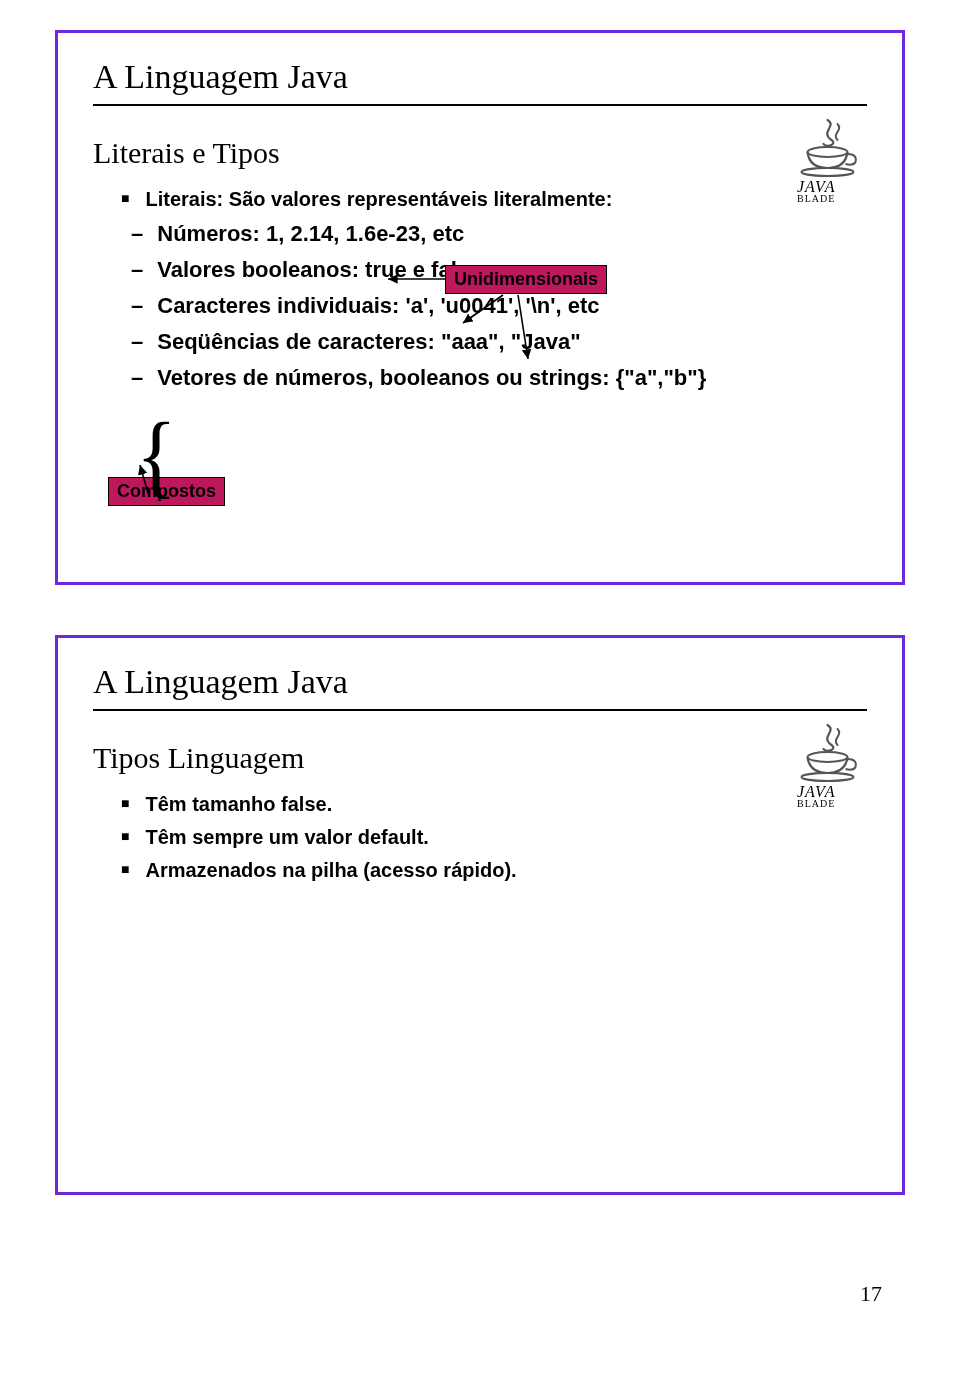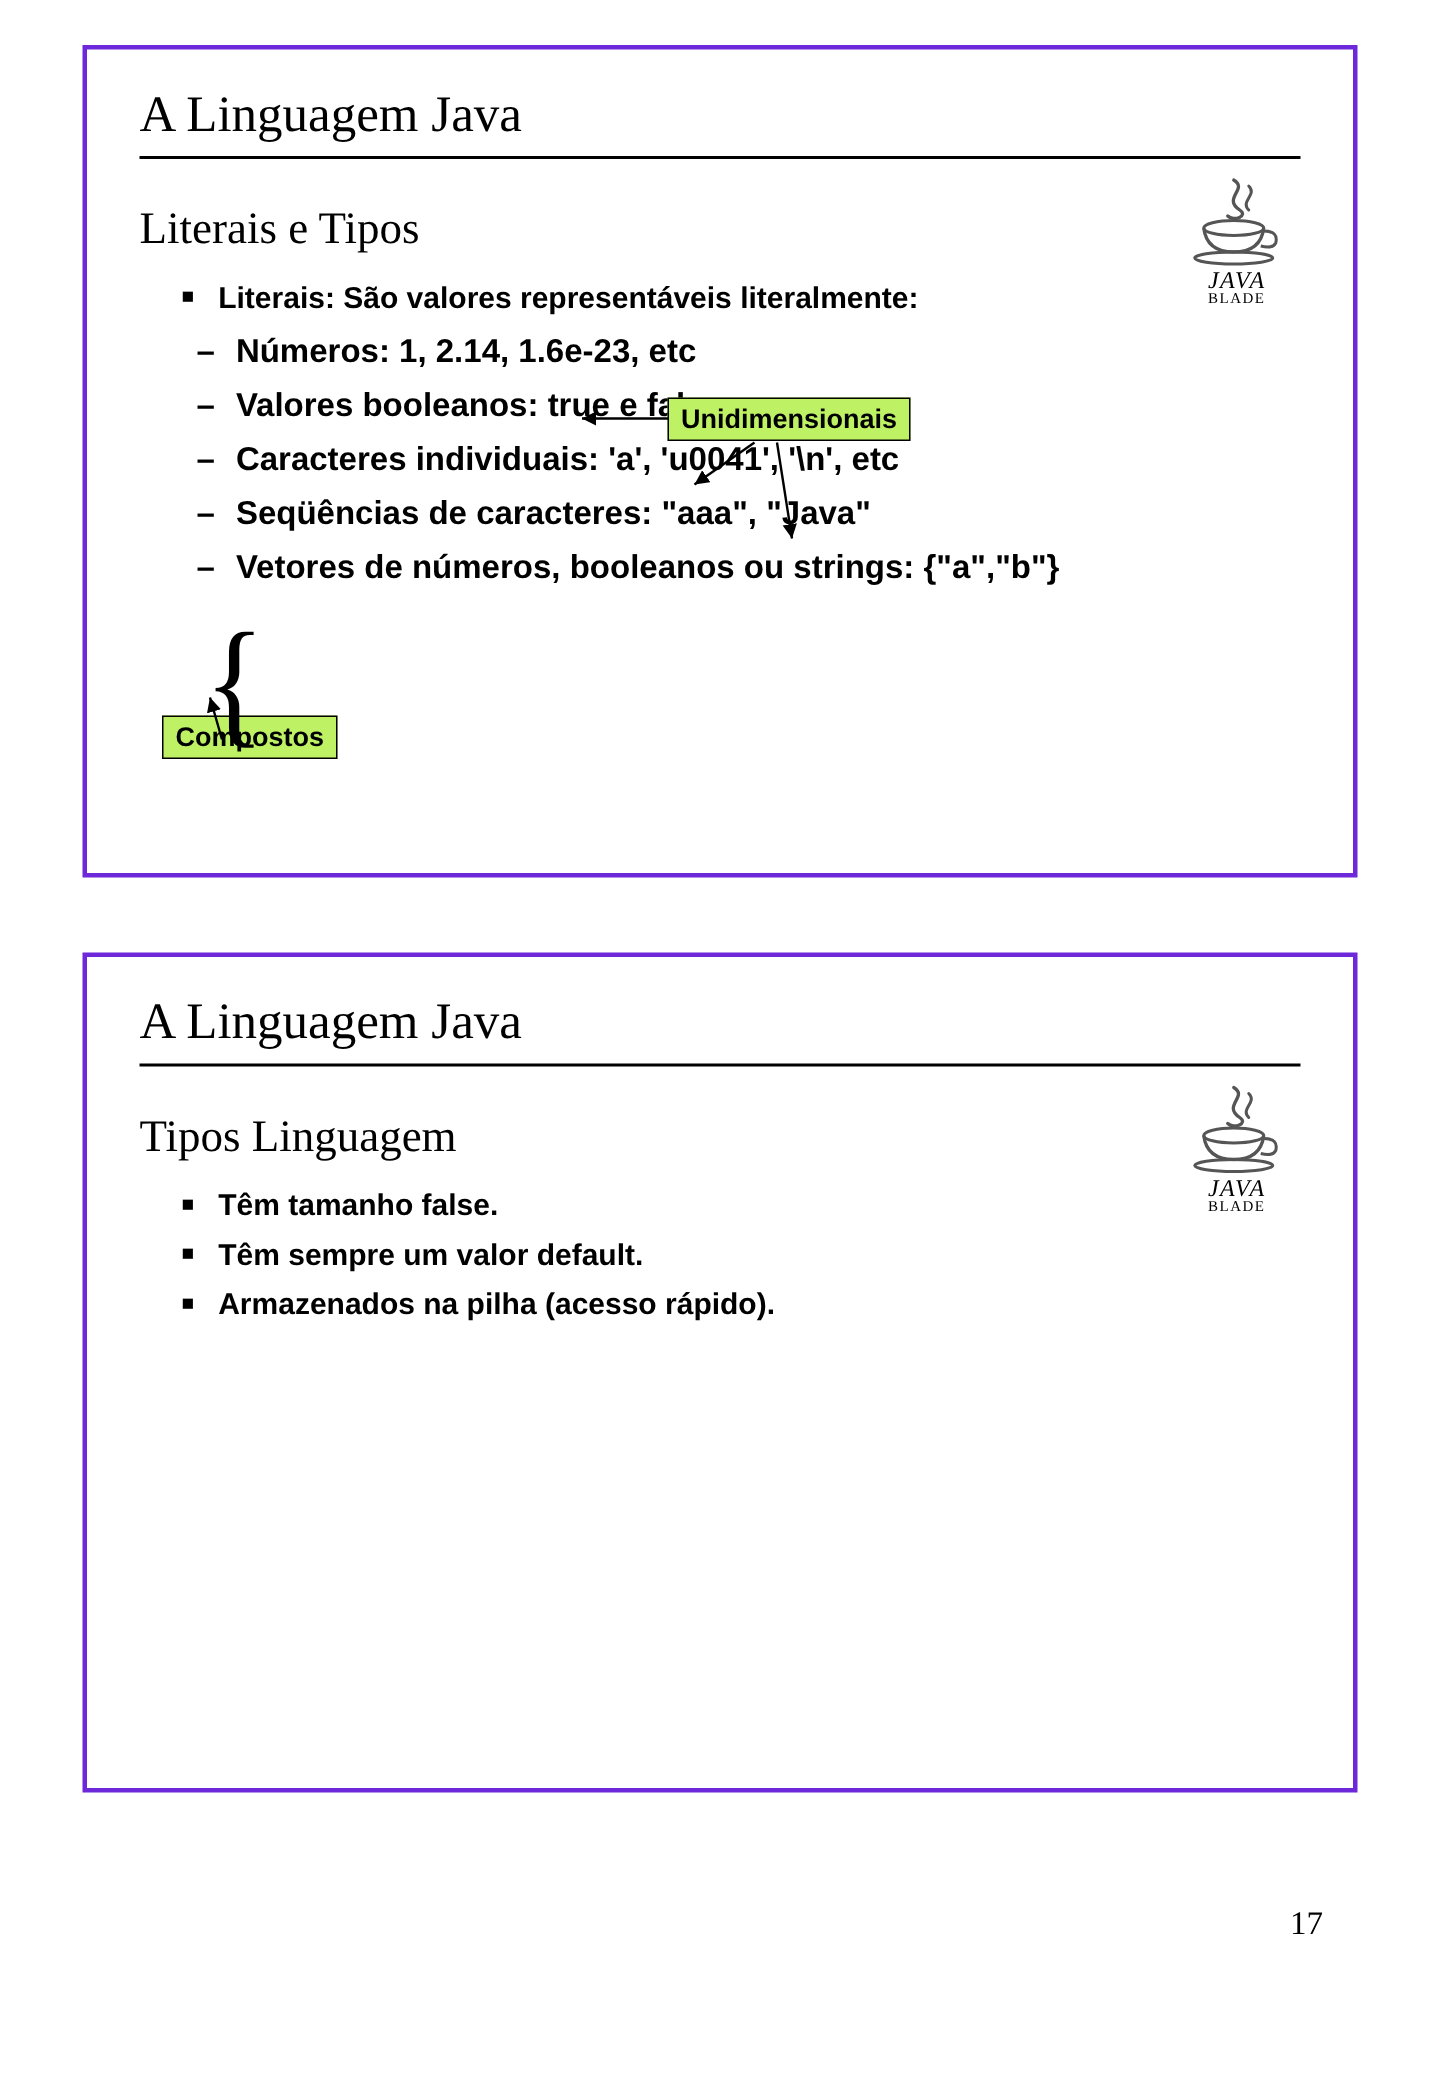--- a/index.html
+++ b/index.html
@@ -63,23 +63,22 @@
   .dash-list > li {
     font-size: 22px;
     font-weight: bold;
     margin-left: 38px;
     margin-bottom: 10px;
     font-family: Arial, sans-serif;
   }
   .logo {
     position: absolute;
     top: 85px;
-    right: 40px;
+    right: 30px;
     width: 75px;
-    text-align: center;
   }
   .logo svg { width: 65px; height: 60px; }
   .logo-text {
     font-family: "Times New Roman", serif;
     font-size: 16px;
     letter-spacing: 1px;
     font-style: italic;
     margin-top: -4px;
   }
   .logo-sub {
@@ -88,37 +87,37 @@
     letter-spacing: 1px;
     margin-top: -3px;
   }
   .callout {
     position: absolute;
     border: 1.5px solid #000;
     font-size: 18px;
     font-family: Arial, sans-serif;
     font-weight: bold;
     padding: 3px 8px;
-    background: #bef264;
+    background: #be185d;
   }
   .uni { top: 232px; left: 387px; }
   .comp { top: 444px; left: 50px; }
   .arrows { position: absolute; top: 0; left: 0; pointer-events: none; }
   .brace {
     position: absolute;
     left: 78px;
     top: 380px;
     font-size: 85px;
     font-family: "Times New Roman", serif;
     transform: scaleY(1.1);
     line-height: 1;
   }
   .pagenum {
     position: absolute;
-    bottom: 40px;
+    bottom: 28px;
     right: 78px;
     font-size: 22px;
     font-family: "Times New Roman", serif;
   }
 </style>
 </head>
 <body>
 
 <div class="page">
 

